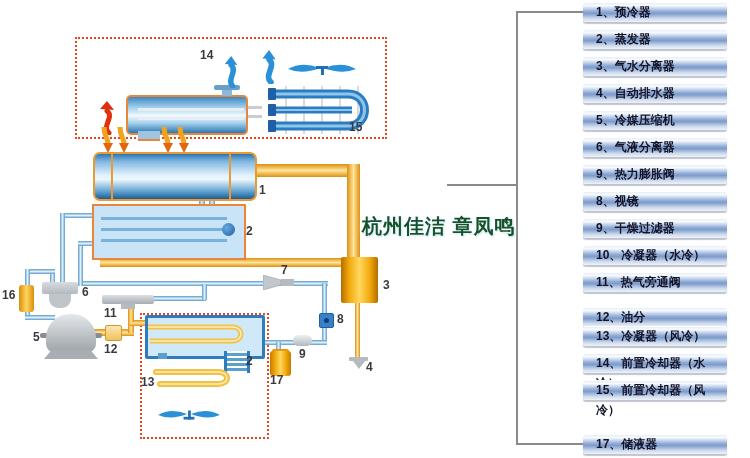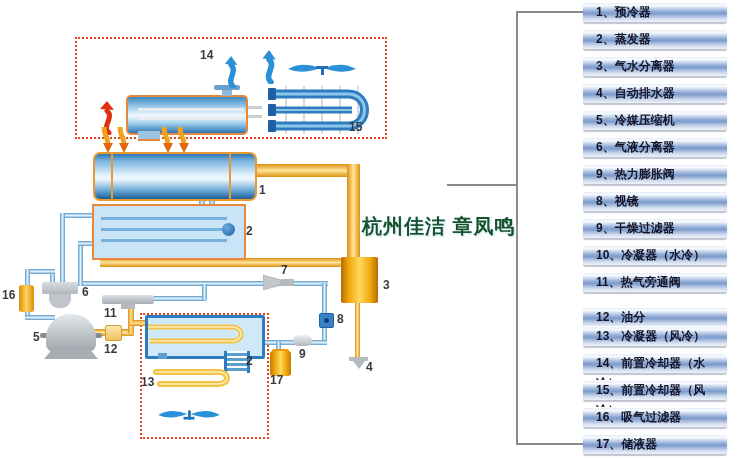--- a/index.html
+++ b/index.html
@@ -286,20 +286,17 @@
     </div>
   <div class="bar" style="top:326px;">
       <span class="bar-t">13、冷凝器（风冷）</span>
     </div>
   <div class="bar" style="top:353px;">
       <span class="bar-t">14、前置冷却器（水冷）</span>
     </div>
   <div class="bar" style="top:380px;">
       <span class="bar-t">15、前置冷却器（风冷）</span>
     </div>
-  <div class="bar" style="top:407px;">
-      <span class="bar-t">16、吸气过滤器</span>
-    </div>
   <div class="bar" style="top:434px;">
       <span class="bar-t">17、储液器</span>
     </div>
 
 </div>
 
 </body></html>

